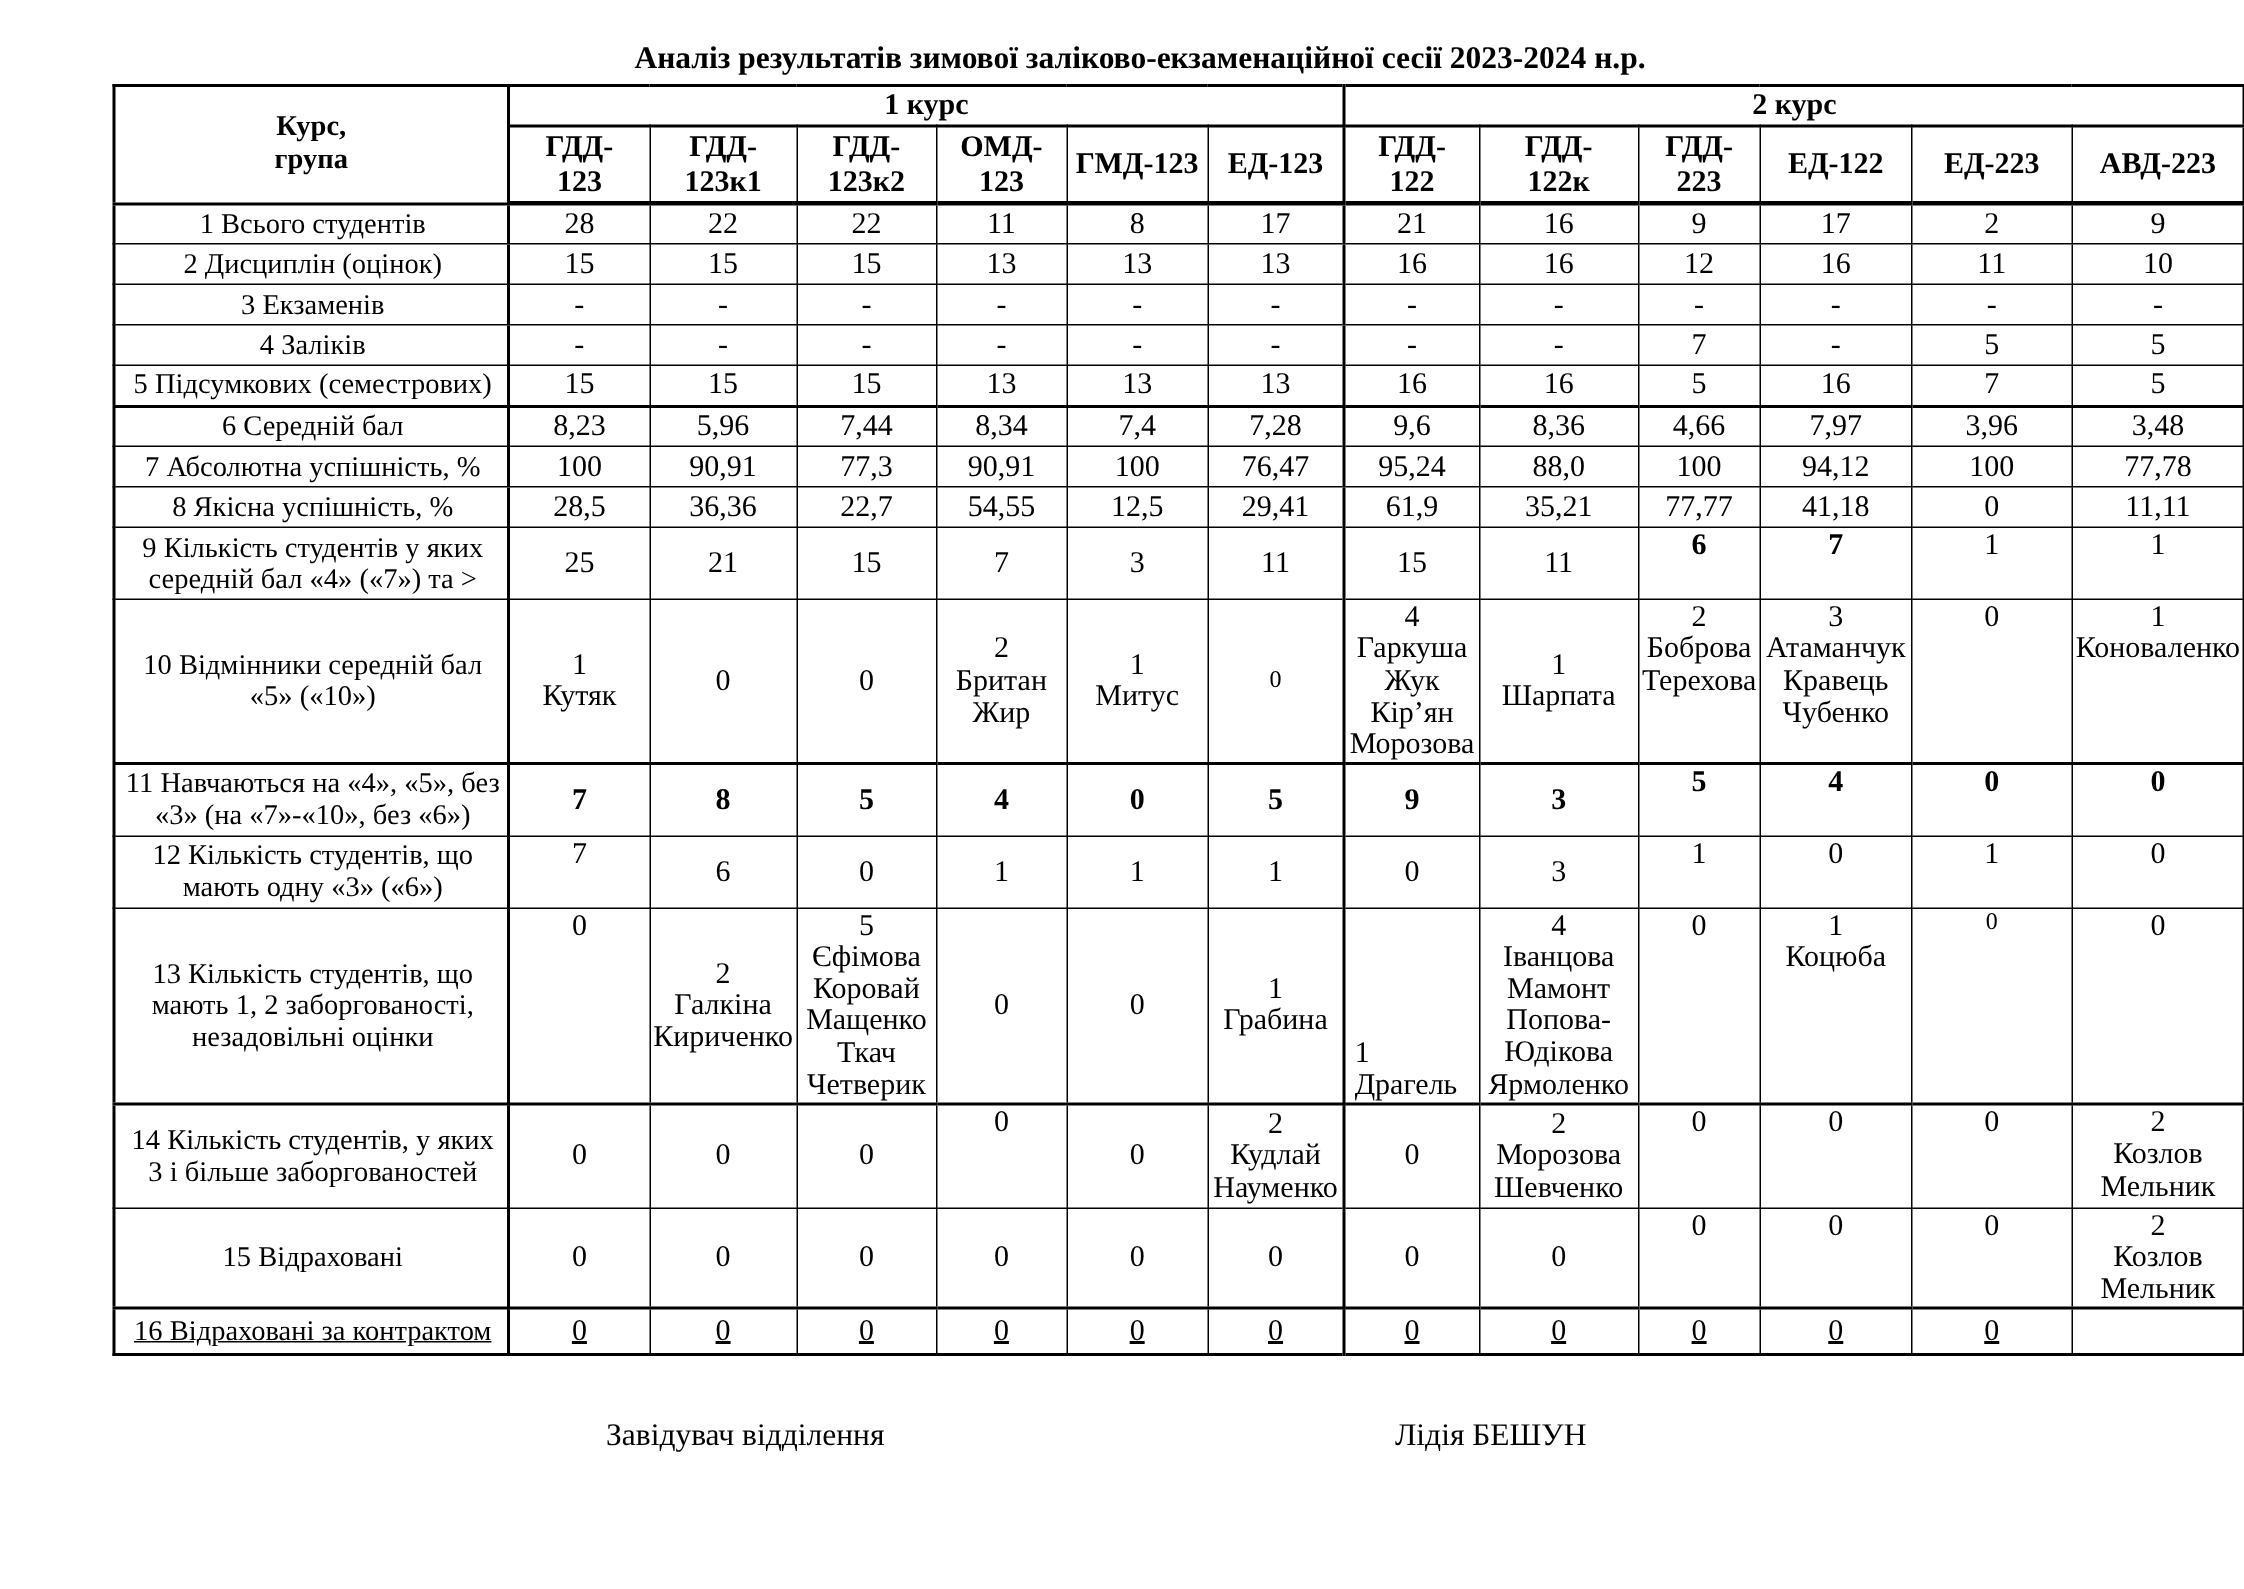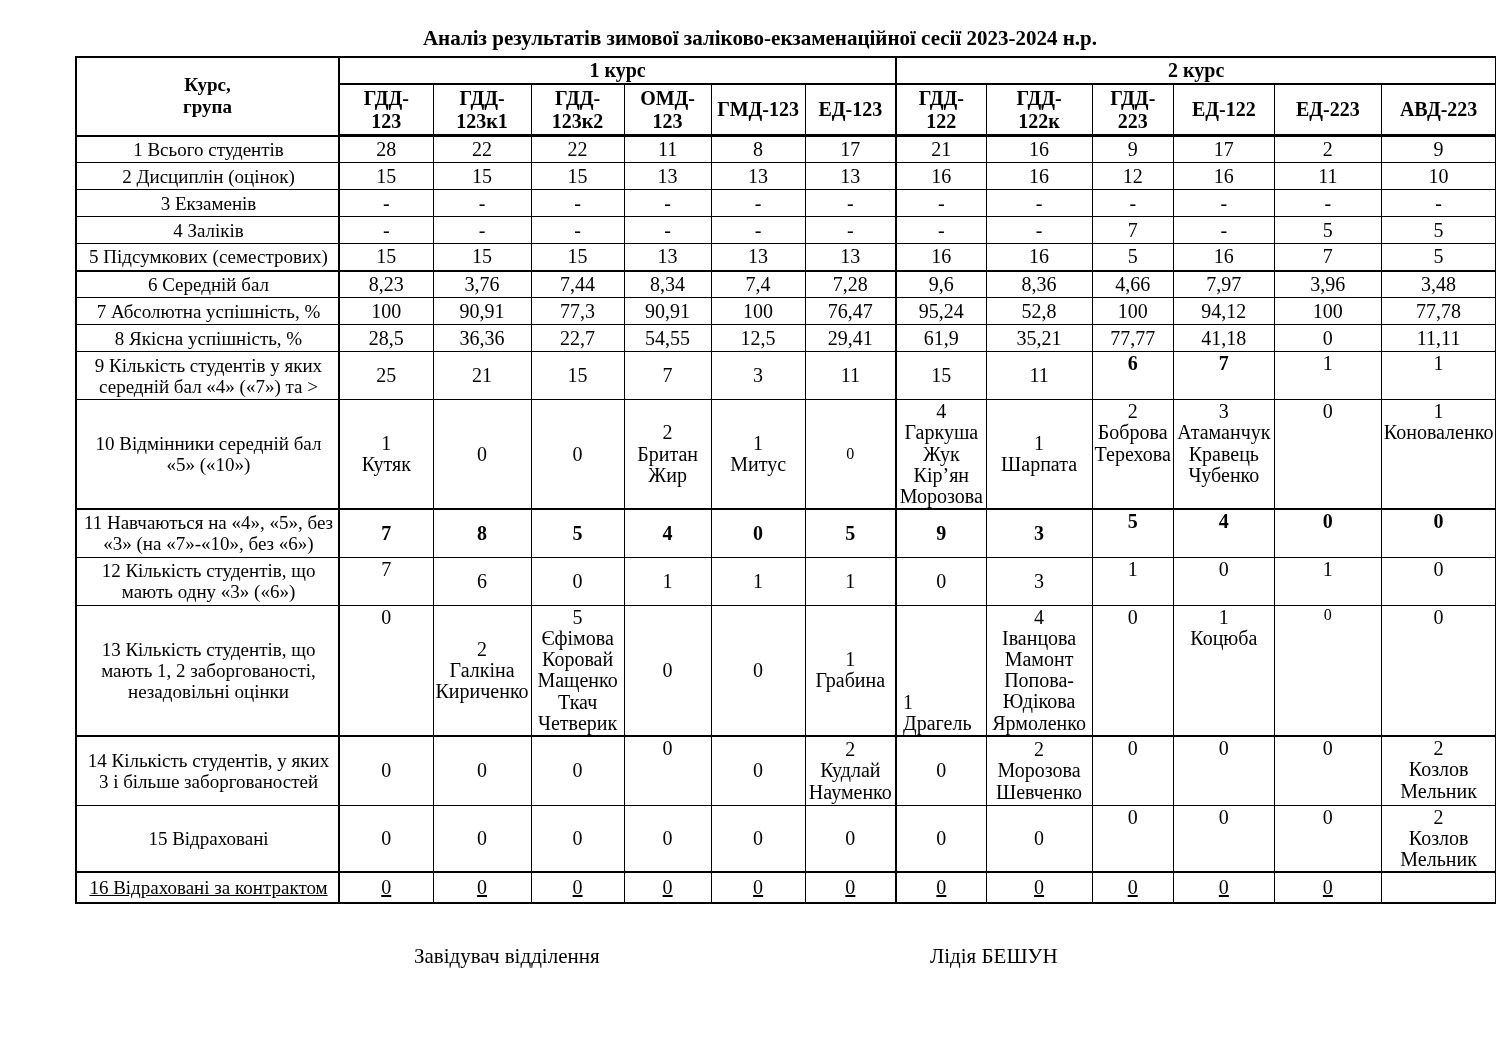--- a/index.html
+++ b/index.html
@@ -68,21 +68,21 @@
   .results tbody tr:nth-child(13) { height: 131px; }
   .results tbody tr:nth-child(14) { height: 69px; }
   .results tbody tr:nth-child(15) { height: 60px; }
   .results tbody tr:nth-child(16) { height: 31px; text-decoration: underline; }
   
   .results tbody tr:nth-child(5) td,
   .results tbody tr:nth-child(10) td,
   .results tbody tr:nth-child(13) td,
   .results tbody tr:nth-child(15) td { border-bottom-width: 2px; }
   .signature-row { position: absolute; top: 944px; left: 0; width: 100%; font-size: 21px; }
-  .signature-role { position: absolute; left: 414px; white-space: nowrap; }
+  .signature-role { position: absolute; left: 404px; white-space: nowrap; }
   .signature-name { position: absolute; left: 930px; white-space: nowrap; text-align: right; }
 </style>
 </head>
 <body>
 
 <div class="page">
   <div class="title-block">
     <div>Аналіз результатів зимової заліково-екзаменаційної сесії 2023-2024 н.р.</div>
   </div>
 
@@ -203,42 +203,42 @@
           <td>16</td>
           <td>16</td>
           <td>5</td>
           <td>16</td>
           <td>7</td>
           <td>5</td>
         </tr>
         <tr>
           <td class="rowlabel secend">6 Середній бал</td>
           <td>8,23</td>
-          <td>3,76</td>
+          <td>5,96</td>
           <td>7,44</td>
           <td>8,34</td>
           <td>7,4</td>
           <td class="secend">7,28</td>
           <td>9,6</td>
           <td>8,36</td>
           <td>4,66</td>
           <td>7,97</td>
           <td>3,96</td>
           <td>3,48</td>
         </tr>
         <tr>
           <td class="rowlabel secend">7 Абсолютна успішність, %</td>
           <td>100</td>
           <td>90,91</td>
           <td>77,3</td>
           <td>90,91</td>
           <td>100</td>
           <td class="secend">76,47</td>
           <td>95,24</td>
-          <td>52,8</td>
+          <td>88,0</td>
           <td>100</td>
           <td>94,12</td>
           <td>100</td>
           <td>77,78</td>
         </tr>
         <tr>
           <td class="rowlabel secend">8 Якісна успішність, %</td>
           <td>28,5</td>
           <td>36,36</td>
           <td>22,7</td>

